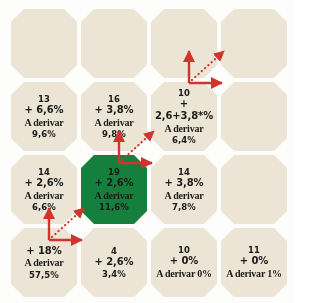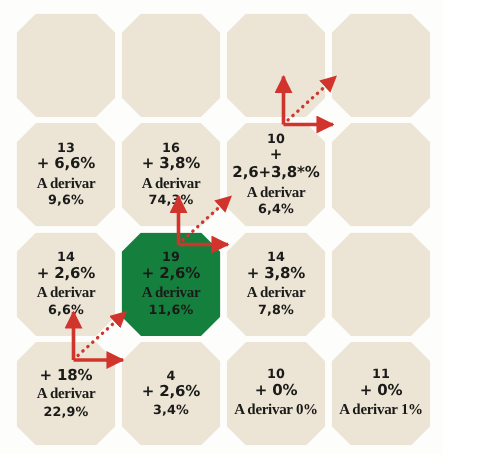--- a/index.html
+++ b/index.html
@@ -87,21 +87,21 @@
       <div class="tile" style="background: rgb(236, 229, 214);">
         <div class="t-num">13</div>
         <div class="t-delta">+ 6,6%</div>
         <div class="t-action">A derivar</div>
         <div class="t-value">9,6%</div>
       </div>
       <div class="tile" style="background: rgb(236, 229, 214);">
         <div class="t-num">16</div>
         <div class="t-delta">+ 3,8%</div>
         <div class="t-action">A derivar</div>
-        <div class="t-value">74,3%</div>
+        <div class="t-value">9,8%</div>
       </div>
       <div class="tile" style="background: rgb(236, 229, 214);">
         <div class="t-num">10</div>
         <div class="t-delta">+ 2,6+3,8*%</div>
         <div class="t-action">A derivar</div>
         <div class="t-value">6,4%</div>
       </div>
       <div class="tile empty" style="background: rgb(236, 229, 214);"></div>
       <div class="tile" style="background: rgb(236, 229, 214);">
         <div class="t-num">14</div>
@@ -118,21 +118,21 @@
       <div class="tile" style="background: rgb(236, 229, 214);">
         <div class="t-num">14</div>
         <div class="t-delta">+ 3,8%</div>
         <div class="t-action">A derivar</div>
         <div class="t-value">7,8%</div>
       </div>
       <div class="tile empty" style="background: rgb(236, 229, 214);"></div>
       <div class="tile" style="background: rgb(236, 229, 214);">
         <div class="t-delta">+ 18%</div>
         <div class="t-action">A derivar</div>
-        <div class="t-value">22,9%</div>
+        <div class="t-value">57,5%</div>
       </div>
       <div class="tile" style="background: rgb(236, 229, 214);">
         <div class="t-num">4</div>
         <div class="t-delta">+ 2,6%</div>
         <div class="t-value">3,4%</div>
       </div>
       <div class="tile" style="background: rgb(236, 229, 214);">
         <div class="t-num">10</div>
         <div class="t-delta">+ 0%</div>
         <div class="t-action">A derivar 0%</div>

